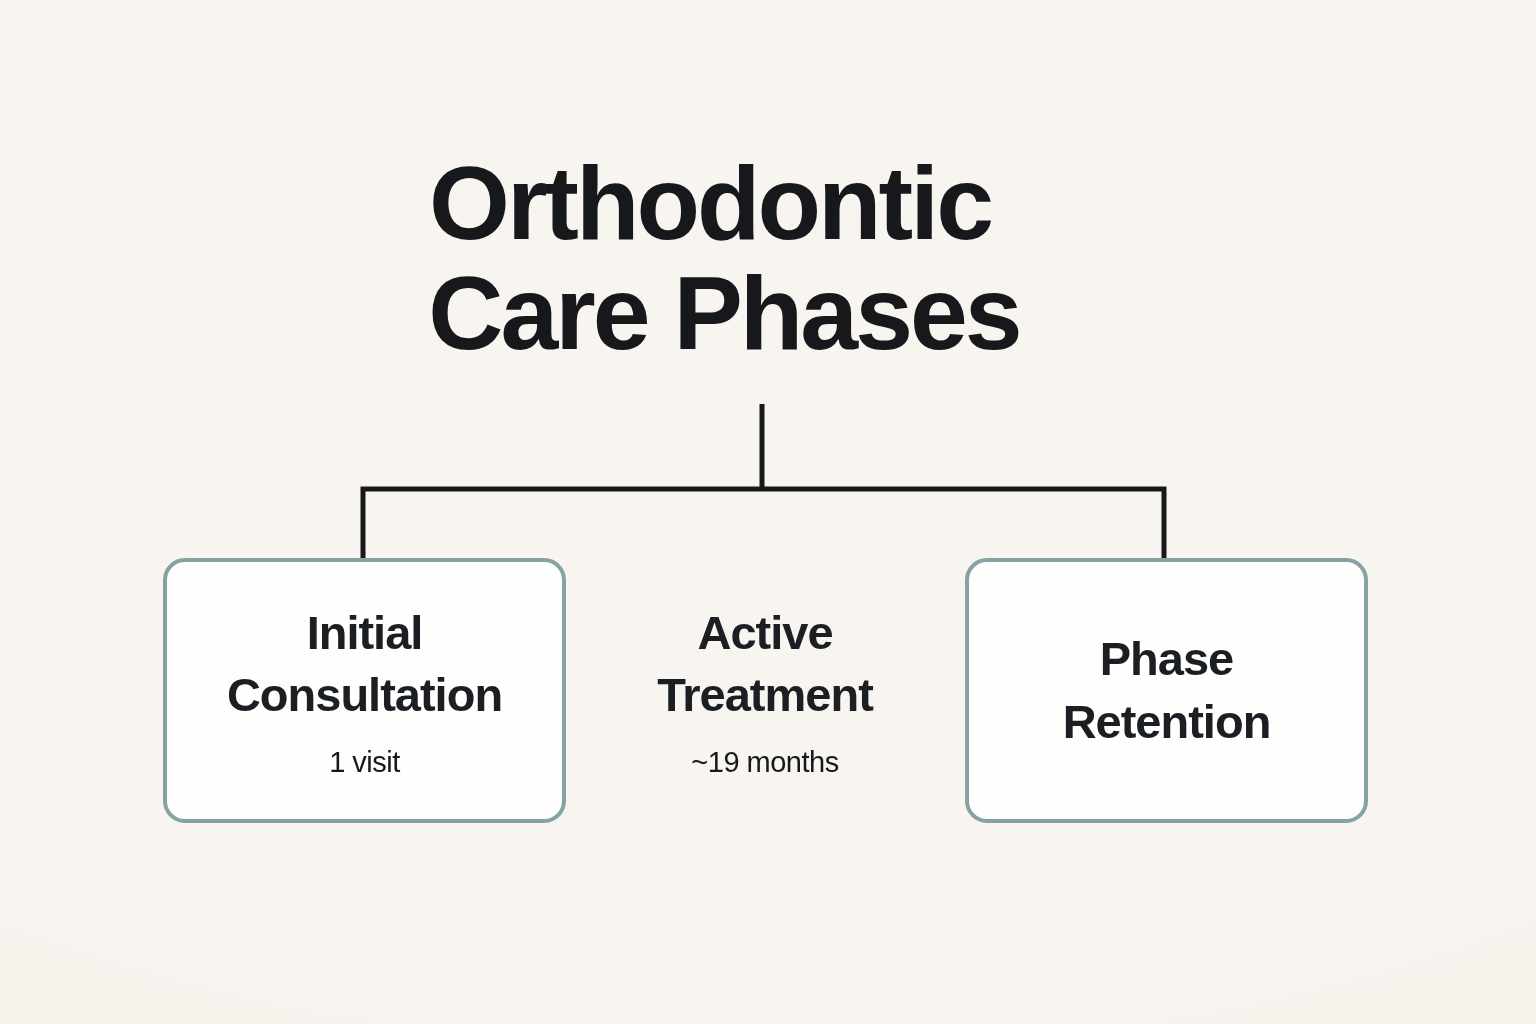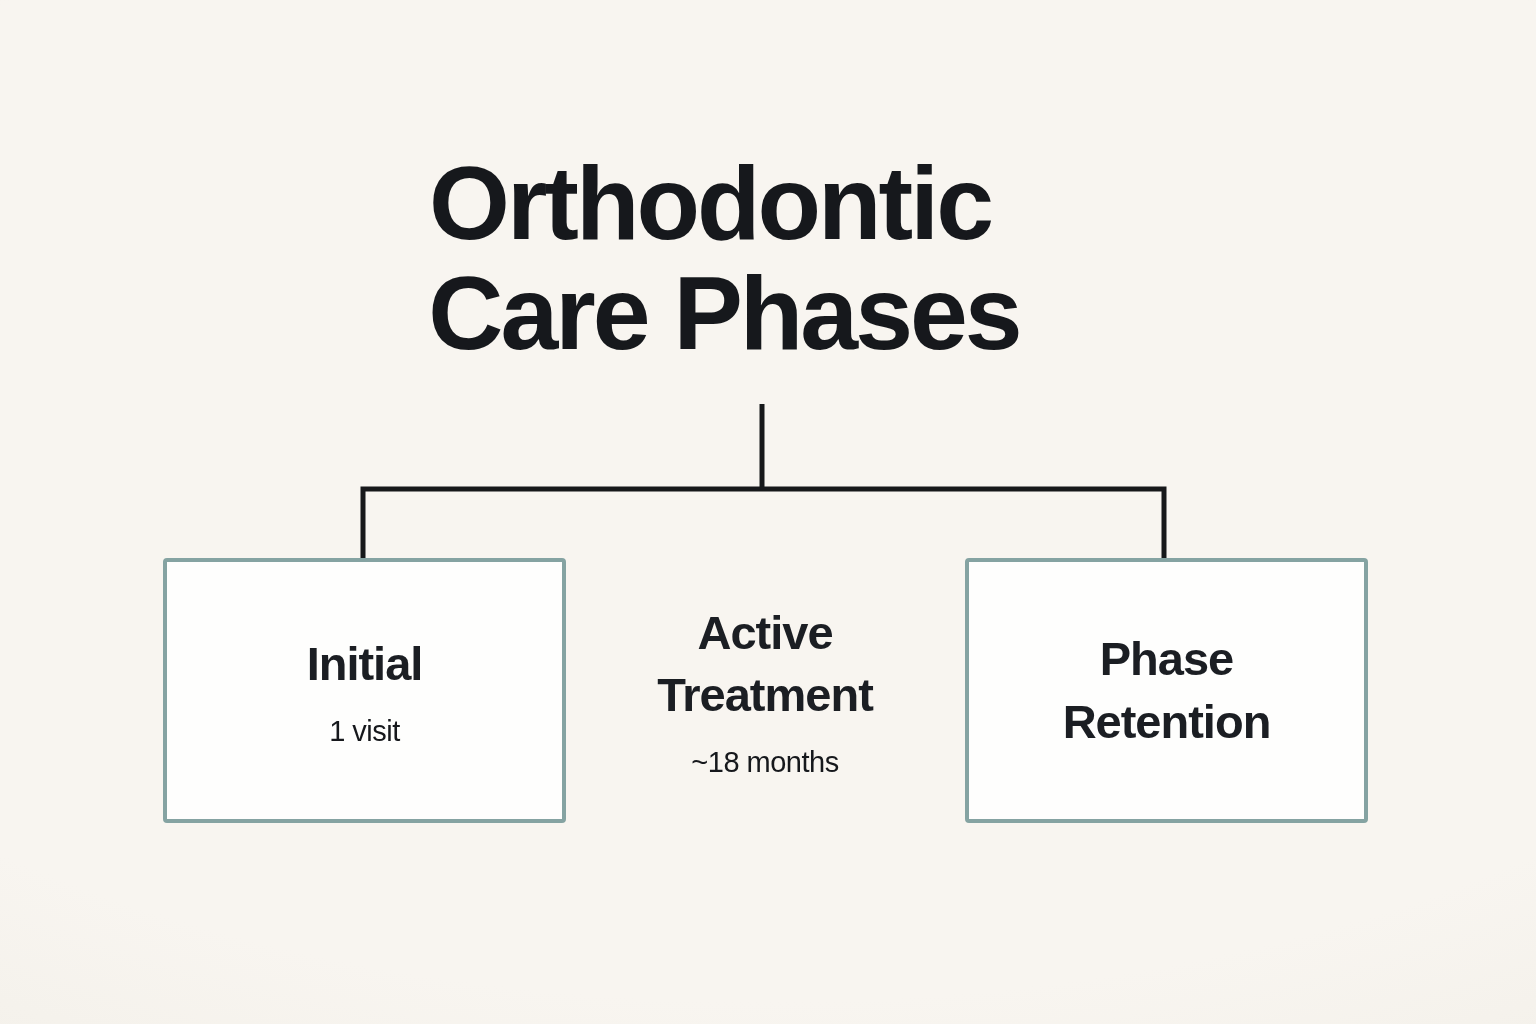--- a/index.html
+++ b/index.html
@@ -56,21 +56,21 @@
     display: flex;
     flex-direction: column;
     align-items: center;
     justify-content: center;
     text-align: center;
     padding: 10px 14px;
   }
   .node.boxed {
     background: var(--box-fill);
     border: 4px solid var(--box-border);
-    border-radius: 4px;
+    border-radius: 22px;
   }
   .node-initial   { left: 163px;  width: 403px; }
   .node-active    { left: 565px;  width: 400px; align-items: center; }
   .node-retention { left: 965px;  width: 403px; }
 
   .node-title {
     font-weight: 700;
     font-size: 47px;
     line-height: 1.32;
     letter-spacing: -1px;
@@ -96,30 +96,31 @@
   </h1>
 
   <svg class="connector-svg" viewBox="0 0 1536 1024" xmlns="http://www.w3.org/2000/svg">
     <path d="M762 404 V489" fill="none" stroke="#17181a" stroke-width="5"></path>
     <path d="M363 559 V489 H1164 V559" fill="none" stroke="#17181a" stroke-width="5"></path>
   </svg>
 
   <div class="node boxed node-initial">
     <div class="node-title">
       <span>Initial</span>
+      <span>Consultation</span>
     </div>
     <div class="node-duration">1 visit</div>
   </div>
 
   <div class="node node-active">
     <div class="node-title">
       <span>Active</span>
       <span>Treatment</span>
     </div>
-    <div class="node-duration">~18 months</div>
+    <div class="node-duration">~19 months</div>
   </div>
 
   <div class="node boxed node-retention">
     <div class="node-title">
       <span>Phase</span>
       <span>Retention</span>
     </div>
   </div>
 
 </div>

